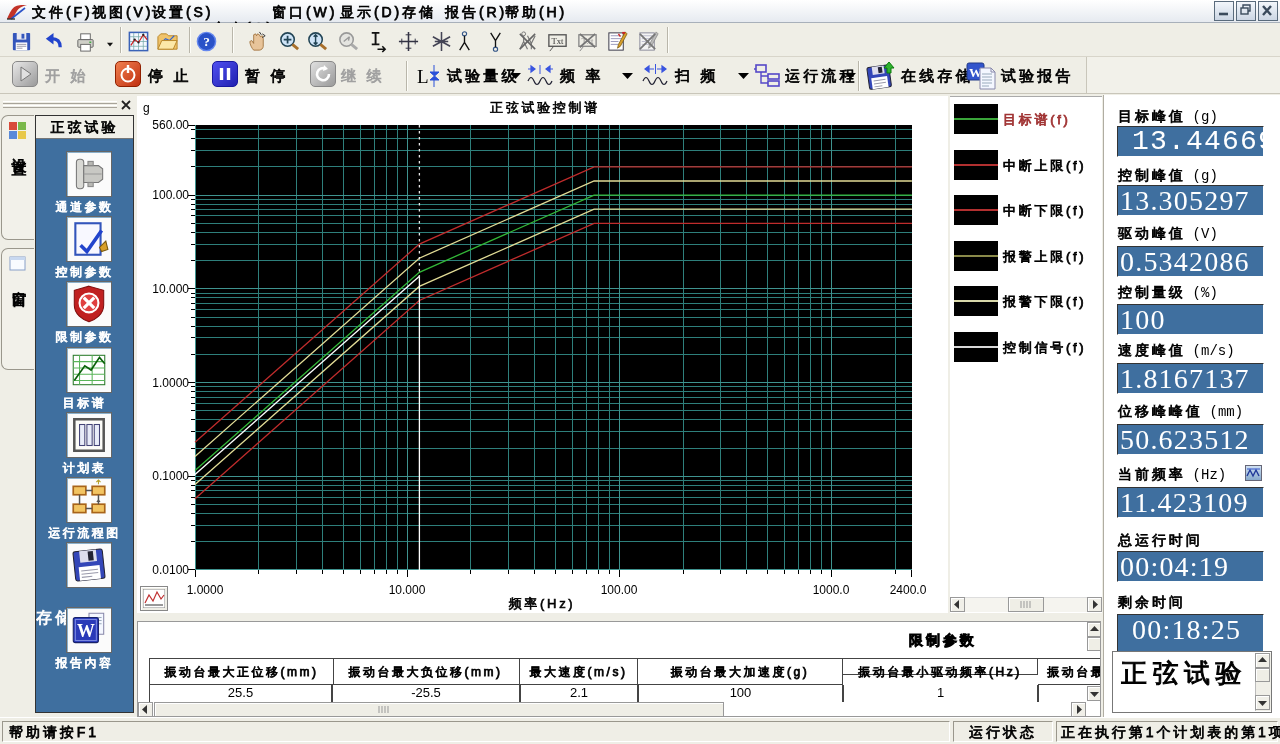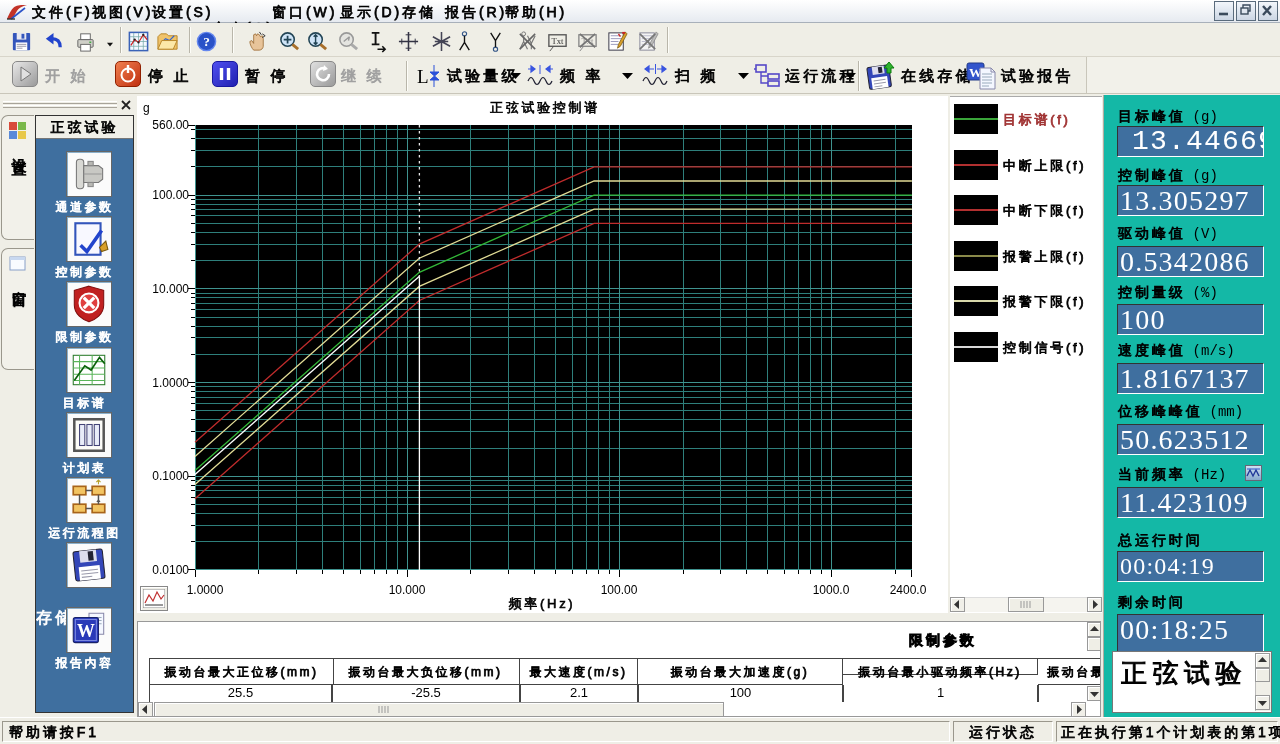--- a/index.html
+++ b/index.html
@@ -380,39 +380,39 @@
     <div class="abs" style="left:137px;top:500px;width:15px;height:15px;background:#f0efe8;border:1px solid #999;box-shadow:1px 1px 0 #fff inset"></div>
     <svg class="abs" style="left:137px;top:500px" width="15" height="15" viewBox="0 0 15 15">
       <polygon points="6,3 11,7.5 6,12" fill="#333"></polygon>
     </svg>
     <div class="abs" style="left:15px;top:500px;width:122px;height:15px;background:#f5f4ef;border-top:1px solid #ddd"></div>
     <div class="abs" style="left:58px;top:500px;width:36px;height:15px;background:#efeee6;border:1px solid #999;box-shadow:1px 1px 0 #fff inset"></div>
     <svg class="abs" style="left:70px;top:503px" width="12" height="9" viewBox="0 0 12 9">
       <path d="M1 1v7M4 1v7M7 1v7M10 1v7" stroke="#999"></path>
     </svg>
   </div>
-<div class="abs" style="left:1103px;top:95px;width:177px;height:622px;background:#14b8a6;border-left:1px solid #b0ada2">
+<div class="abs" style="left:1103px;top:95px;width:177px;height:622px;background:#ffffff;border-left:1px solid #b0ada2">
     <span class="abs z" style="left:14px;top:13px;font-size:14px">目标峰值 <span style="font-family:'Liberation Mono',monospace;letter-spacing:0;-webkit-text-stroke:0">(g)</span></span>
     <span class="abs z" style="left:14px;top:72px;font-size:14px">控制峰值 <span style="font-family:'Liberation Mono',monospace;letter-spacing:0;-webkit-text-stroke:0">(g)</span></span>
     <span class="abs z" style="left:14px;top:130px;font-size:14px">驱动峰值 <span style="font-family:'Liberation Mono',monospace;letter-spacing:0;-webkit-text-stroke:0">(V)</span></span>
     <span class="abs z" style="left:14px;top:189px;font-size:14px">控制量级 <span style="font-family:'Liberation Mono',monospace;letter-spacing:0;-webkit-text-stroke:0">(%)</span></span>
     <span class="abs z" style="left:14px;top:247px;font-size:14px">速度峰值 <span style="font-family:'Liberation Mono',monospace;letter-spacing:0;-webkit-text-stroke:0">(m/s)</span></span>
     <span class="abs z" style="left:14px;top:308px;font-size:14px">位移峰峰值 <span style="font-family:'Liberation Mono',monospace;letter-spacing:0;-webkit-text-stroke:0">(mm)</span></span>
     <span class="abs z" style="left:14px;top:371px;font-size:14px">当前频率 <span style="font-family:'Liberation Mono',monospace;letter-spacing:0;-webkit-text-stroke:0">(Hz)</span></span>
     <span class="abs z" style="left:14px;top:437px;font-size:14px">总运行时间</span>
     <span class="abs z" style="left:14px;top:499px;font-size:14px">剩余时间</span>
     <div class="abs" style="left:13px;top:31px;width:147px;height:31px;background:#3f6f9f;border-top:1px solid #333;border-left:1px solid #333;border-bottom:1px solid #fff;border-right:1px solid #fff;color:#fff;font-family:Liberation Mono, monospace;font-size:28px;line-height:29px;letter-spacing:1.2px;padding-left:14px;overflow:hidden">13.446690</div>
     <div class="abs" style="left:13px;top:90px;width:147px;height:31px;background:#3f6f9f;border-top:1px solid #333;border-left:1px solid #333;border-bottom:1px solid #fff;border-right:1px solid #fff;color:#fff;font-family:'Liberation Serif',serif;font-size:28px;line-height:29px;letter-spacing:1.2px;padding-left:2px;overflow:hidden">13.305297</div>
     <div class="abs" style="left:13px;top:151px;width:147px;height:31px;background:#3f6f9f;border-top:1px solid #333;border-left:1px solid #333;border-bottom:1px solid #fff;border-right:1px solid #fff;color:#fff;font-family:'Liberation Serif',serif;font-size:28px;line-height:29px;letter-spacing:1.2px;padding-left:2px;overflow:hidden">0.5342086</div>
     <div class="abs" style="left:13px;top:209px;width:147px;height:31px;background:#3f6f9f;border-top:1px solid #333;border-left:1px solid #333;border-bottom:1px solid #fff;border-right:1px solid #fff;color:#fff;font-family:'Liberation Serif',serif;font-size:28px;line-height:29px;letter-spacing:1.2px;padding-left:2px;overflow:hidden">100</div>
     <div class="abs" style="left:13px;top:268px;width:147px;height:31px;background:#3f6f9f;border-top:1px solid #333;border-left:1px solid #333;border-bottom:1px solid #fff;border-right:1px solid #fff;color:#fff;font-family:'Liberation Serif',serif;font-size:28px;line-height:29px;letter-spacing:1.2px;padding-left:2px;overflow:hidden">1.8167137</div>
     <div class="abs" style="left:13px;top:329px;width:147px;height:31px;background:#3f6f9f;border-top:1px solid #333;border-left:1px solid #333;border-bottom:1px solid #fff;border-right:1px solid #fff;color:#fff;font-family:'Liberation Serif',serif;font-size:28px;line-height:29px;letter-spacing:1.2px;padding-left:2px;overflow:hidden">50.623512</div>
     <div class="abs" style="left:13px;top:392px;width:147px;height:31px;background:#3f6f9f;border-top:1px solid #333;border-left:1px solid #333;border-bottom:1px solid #fff;border-right:1px solid #fff;color:#fff;font-family:'Liberation Serif',serif;font-size:28px;line-height:29px;letter-spacing:1.2px;padding-left:2px;overflow:hidden">11.423109</div>
-    <div class="abs" style="left:13px;top:456px;width:147px;height:31px;background:#3f6f9f;border-top:1px solid #333;border-left:1px solid #333;border-bottom:1px solid #fff;border-right:1px solid #fff;color:#fff;font-family:'Liberation Serif',serif;font-size:24px;line-height:29px;letter-spacing:1.2px;padding-left:2px;overflow:hidden">00:04:19</div>
-    <div class="abs" style="left:13px;top:519px;width:147px;height:38px;background:#3f6f9f;border-top:1px solid #333;border-left:1px solid #333;border-bottom:1px solid #fff;border-right:1px solid #fff;color:#fff;font-family:'Liberation Serif',serif;font-size:28px;line-height:29px;letter-spacing:1.2px;padding-left:2px;overflow:hidden">00:18:25</div>
+    <div class="abs" style="left:13px;top:456px;width:147px;height:31px;background:#3f6f9f;border-top:1px solid #333;border-left:1px solid #333;border-bottom:1px solid #fff;border-right:1px solid #fff;color:#fff;font-family:'Liberation Serif',serif;font-size:28px;line-height:29px;letter-spacing:1.2px;padding-left:2px;overflow:hidden">00:04:19</div>
+    <div class="abs" style="left:13px;top:519px;width:147px;height:38px;background:#3f6f9f;border-top:1px solid #333;border-left:1px solid #333;border-bottom:1px solid #fff;border-right:1px solid #fff;color:#fff;font-family:'Liberation Serif',serif;font-size:28px;line-height:29px;letter-spacing:1.2px;padding-left:14px;overflow:hidden">00:18:25</div>
     <div class="abs" style="left:141px;top:370px;width:17px;height:16px;background:linear-gradient(#cfe0f2,#88aacc);border:1px solid #667"></div>
     <svg class="abs" style="left:141px;top:370px" width="17" height="16" viewBox="0 0 17 16">
       <path d="M2 11l3-6 3 6 3-6 3 6" stroke="#223a99" stroke-width="1.4" fill="none"></path>
       <path d="M2 4h13" stroke="#3355cc"></path>
     </svg>
     <div class="abs" style="left:8px;top:556px;width:160px;height:62px;background:#fff;border:1px solid #777">
       <span class="z" style="position:absolute;left:8px;top:4px;font-size:26px;-webkit-text-stroke:1px #000">正弦试验</span>
       <div class="abs" style="left:142px;top:1px;width:16px;height:58px;background:#f0efe8;border-left:1px solid #bbb"></div>
     </div>
     <div class="abs" style="left:151px;top:558px;width:15px;height:15px;background:#f0efe8;border:1px solid #999;box-shadow:1px 1px 0 #fff inset"></div>

